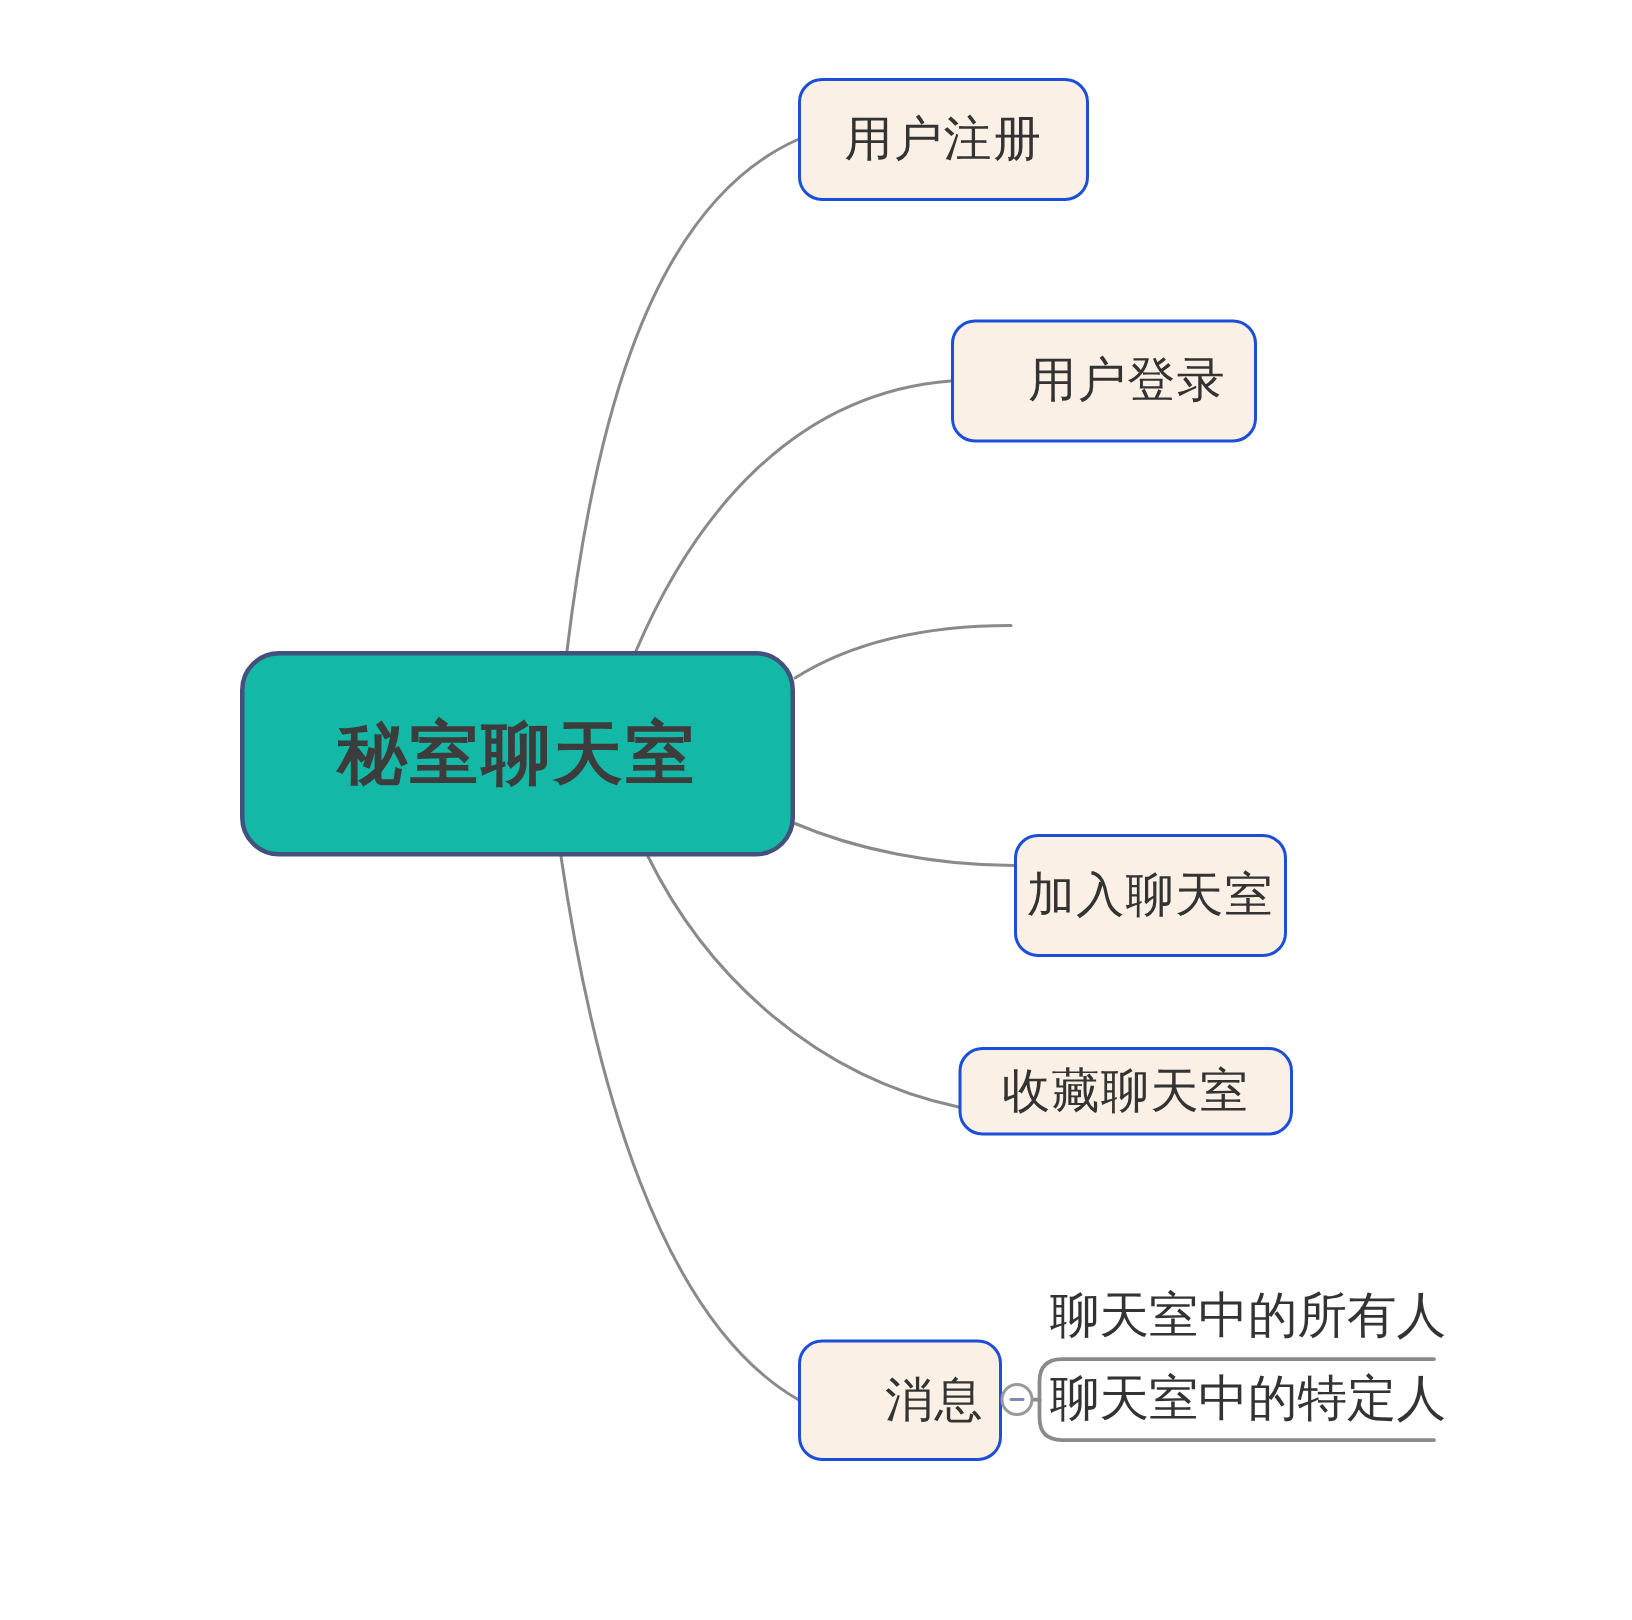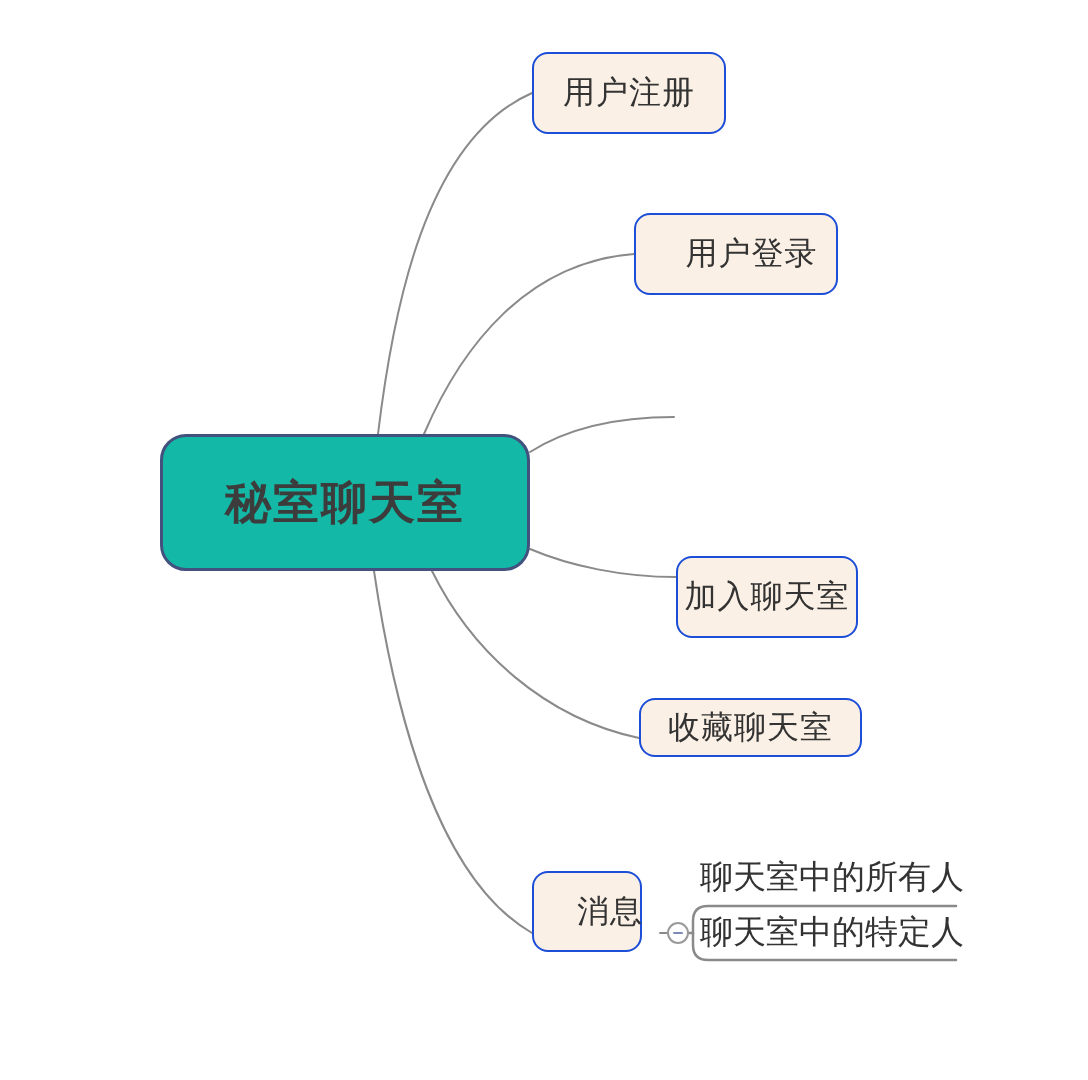--- a/index.html
+++ b/index.html
@@ -47,21 +47,21 @@
     font-size: 46px;
     font-weight: bold;
     color: #3C3C3C;
     letter-spacing: 2px;
   }
   .topic-b1 { left: 532px; top: 52px;  width: 194px; height: 82px; }
   .topic-b2 { left: 634px; top: 213px; width: 204px; height: 82px; padding-left: 31px; }
   .topic-b3 { left: 674px; top: 376px; width: 222px; height: 82px; }
   .topic-b4 { left: 676px; top: 536px; width: 182px; height: 82px; margin-top: 20px; }
   .topic-b5 { left: 639px; top: 698px; width: 223px; height: 59px; }
-  .topic-b6 { left: 532px; top: 871px; width: 110px; height: 81px; padding-left: 46px; }
+  .topic-b6 { left: 532px; top: 893px; width: 136px; height: 81px; padding-left: 46px; }
 
   .subtopic-label {
     position: absolute;
     left: 700px;
     width: 256px;
     height: 32px;
     line-height: 32px;
     text-align: center;
     font-size: 33px;
     color: #333333;

